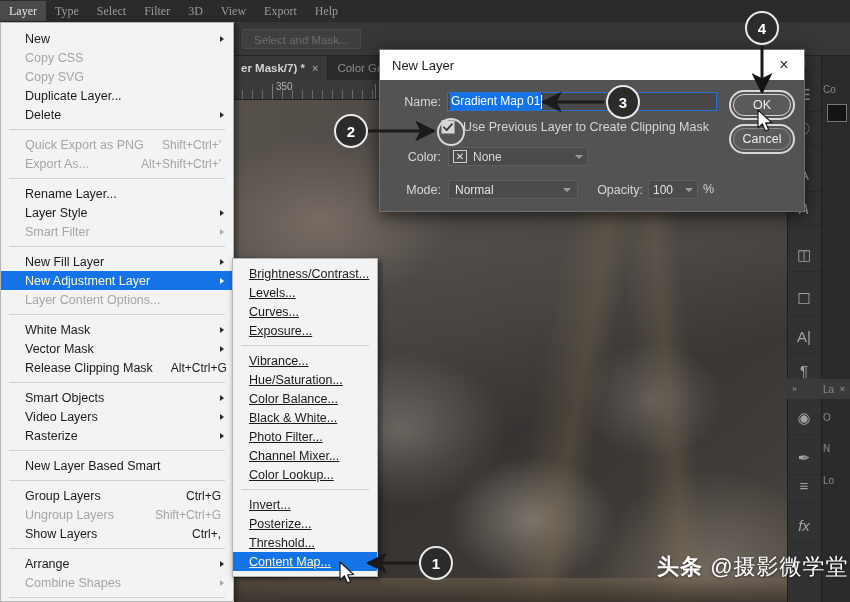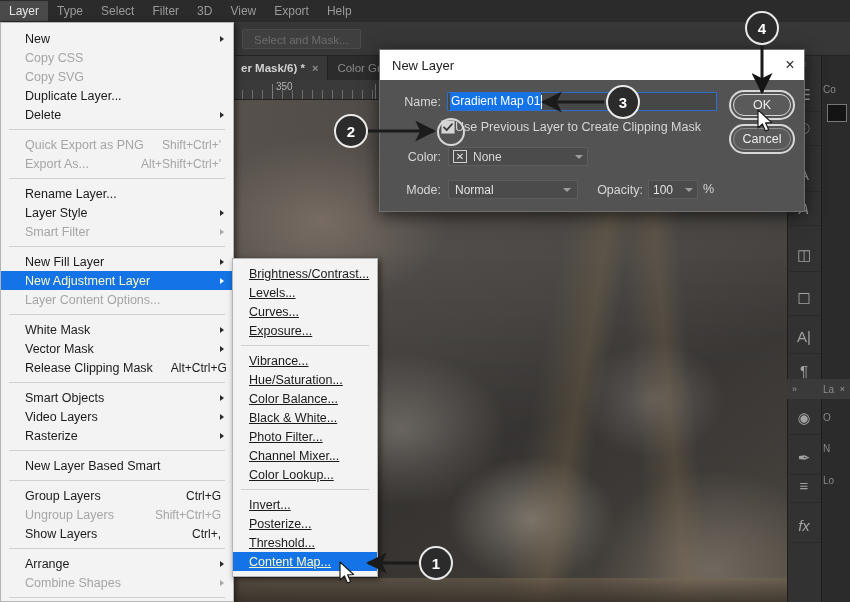--- a/index.html
+++ b/index.html
@@ -39,21 +39,21 @@
   }
   .canvas-strip-bottom {
     position:absolute; left:232px; top:578px; width:555px; height:24px;
     background:linear-gradient(to bottom, rgba(120,105,85,.50), rgba(60,52,44,.85));
   }
 
   
   .menubar {
     position:absolute; left:0; top:0; width:850px; height:22px;
     background:#2b2b2b;
-    display:flex; align-items:center;
+    display:flex; align-items:center;font-family:Liberation Serif, serif;
   }
   .menubar-item {
     font-size:12px; color:#9a9a9a; padding:2px 9px; line-height:16px;
     white-space:nowrap;
   }
   .menubar-item.active { background:#4a4a4a; color:#e6e6e6; }
 
   .optionsbar {
     position:absolute; left:232px; top:22px; width:618px; height:34px;
     background:#373737; border-bottom:1px solid #232323;
@@ -162,21 +162,21 @@
 
   
   .dialog {
     position:absolute; left:379px; top:49px; width:426px; height:163px;
     background:#535353;
     border:1px solid #6e6e6e;
     box-shadow:0 4px 16px rgba(0,0,0,.6);
   }
   .dlg-titlebar {
     height:30px; background:#ffffff;
-    display:flex; align-items:center; padding:0 2px 0 12px;
+    display:flex; align-items:center; padding:0 8px 0 12px;
   }
   .dlg-title { font-size:13px; color:#1c1c1c; }
   .dlg-close {
     margin-left:auto; width:24px; height:24px;
     display:flex; align-items:center; justify-content:center;
     font-size:16px; color:#2b2b2b;
   }
   .dlg-body { position:relative; height:132px; }
 
   .row-label {
@@ -188,21 +188,21 @@
     display:flex; align-items:center; padding:0 2px;
   }
   .name-val {
     background:#1473e6; color:#ffffff; font-size:12px; padding:0 1px;
     line-height:17px;
   }
   .name-caret {
     width:1px; height:14px; background:#fff; margin-left:0;
   }
 
-  .chk-row { position:absolute; left:441px; top:120px; display:flex; align-items:center; }
+  .chk-row { position:absolute; left:441px; top:120px; display:flex; align-items:center; gap:8px; }
   .chk-box {
     width:14px; height:14px; background:#d6d6d6;
     border:1px solid #9a9a9a; border-radius:1px;
     display:flex; align-items:center; justify-content:center;
   }
   .chk-box svg { display:block; }
   .chk-label { font-size:12.5px; color:#d6d6d6; white-space:nowrap; }
 
   .color-select {
     position:absolute; left:448px; top:147px; width:140px; height:19px;
@@ -289,21 +289,21 @@
     <div class="menubar-item">Export</div>
     <div class="menubar-item">Help</div>
   </div>
 
   <div class="optionsbar">
     <div class="select-mask-btn">Select and Mask...</div>
   </div>
 
   <div class="tabbar">
     <div class="doc-tab">
-      <span>er Mask/6) *</span>
+      <span>er Mask/7) *</span>
       <span class="x">×</span>
     </div>
     <div class="doc-tab inactive">
       <span>Color Gr</span>
     </div>
   </div>
 
   <div class="ruler">
     <div class="ticks"></div>
     <div class="big" style="left:40px"></div>
@@ -577,14 +577,18 @@
   <div class="anno-circle" style="left:606px; top:85px;">3</div>
   <div class="anno-circle" style="left:745px; top:11px;">4</div>
 
   <svg class="cursor" style="left:339px; top:561px; width:18px; height:26px;" viewBox="0 0 18 26">
     <path d="M1 1 L1 19 L5.4 15 L8.4 22 L11.6 20.6 L8.7 13.9 L14.6 13.5 Z" fill="#ffffff" stroke="#1b1b1b" stroke-width="1.2" stroke-linejoin="round"></path>
   </svg>
   <svg class="cursor" style="left:757px; top:109px; width:18px; height:26px;" viewBox="0 0 18 26">
     <path d="M1 1 L1 19 L5.4 15 L8.4 22 L11.6 20.6 L8.7 13.9 L14.6 13.5 Z" fill="#ffffff" stroke="#1b1b1b" stroke-width="1.2" stroke-linejoin="round"></path>
   </svg>
 
+  <div class="watermark">
+    <span>头条</span>
+    <span class="at">@摄影微学堂</span>
+  </div>
 
 </div>
 
 </body></html>

